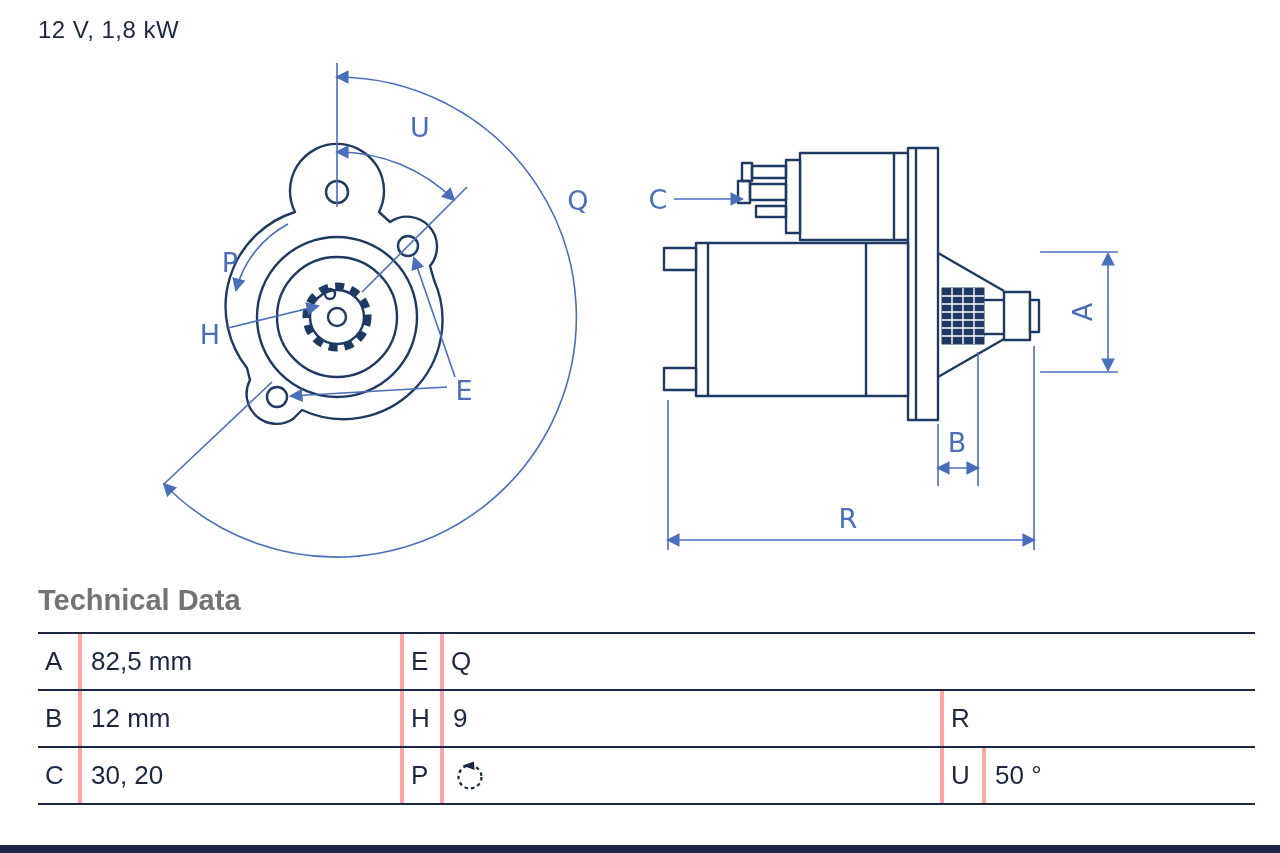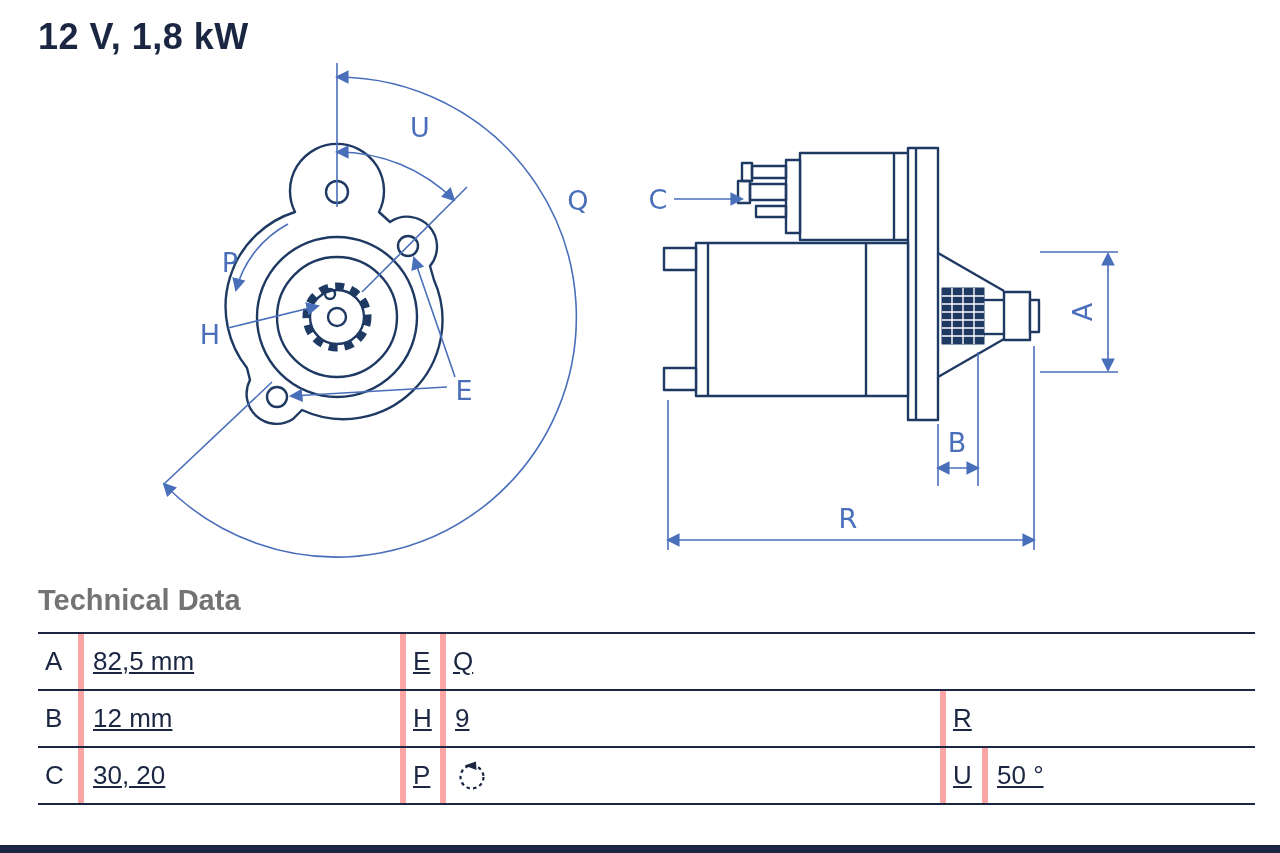--- a/index.html
+++ b/index.html
@@ -1,21 +1,21 @@
 <!DOCTYPE html>
 <html><head>
 <meta charset="utf-8">
 <style>
   html,body{margin:0;padding:0;background:#888;}
   .canvas{
     position:relative;width:1280px;height:853px;background:#ffffff;
     overflow:hidden;font-family:"Liberation Sans",sans-serif;margin:0 auto;
   }
   .power-rating{
-    position:absolute;left:38px;top:16px;font-size:36px;font-weight:700;
+    position:absolute;left:38px;top:16px;font-size:24px;font-weight:400;
     color:#1b2742;letter-spacing:.5px;
   }
   .drawing-svg{position:absolute;left:0;top:0;}
   .outline{fill:none;stroke:#1e3a63;stroke-width:2.4px;stroke-linejoin:round;}
   .outline-fill{fill:#ffffff;stroke:#1e3a63;stroke-width:2.4px;stroke-linejoin:round;}
   .gear-ring{fill:none;stroke:#1e3a63;stroke-width:7px;stroke-dasharray:9 7;}
   .dim{stroke:#4a6fba;stroke-width:1.6px;fill:none;}
   .dimtext{fill:#4a6fba;font-size:27px;font-family:"DejaVu Sans",sans-serif;}
   .dark-fill{fill:#1e3a63;stroke:#1e3a63;}
   .knurl-line{stroke:#ffffff;stroke-width:1.4px;}
@@ -29,21 +29,21 @@
   .td-row{
     display:grid;grid-template-columns:40px 322px 40px 500px 42px 1fr;
     height:55px;border-bottom:2px solid #1b2742;
   }
   .cell{
     display:flex;align-items:center;height:100%;
     font-size:26px;color:#1b2742;white-space:nowrap;overflow:hidden;
   }
   .cell.key{padding-left:7px;}
   .cell.val{padding-left:9px;}
-  .bL{border-left:6px solid #fca5a5;text-decoration:underline;}
+  .bL{border-left:4px solid #fca5a5;}
   .rot-icon{display:block;}
   .bottom-bar{
     position:absolute;left:0;bottom:0;width:100%;height:8px;background:#1b2742;
   }
 </style>
 </head>
 <body>
 
 <div class="canvas">
 

